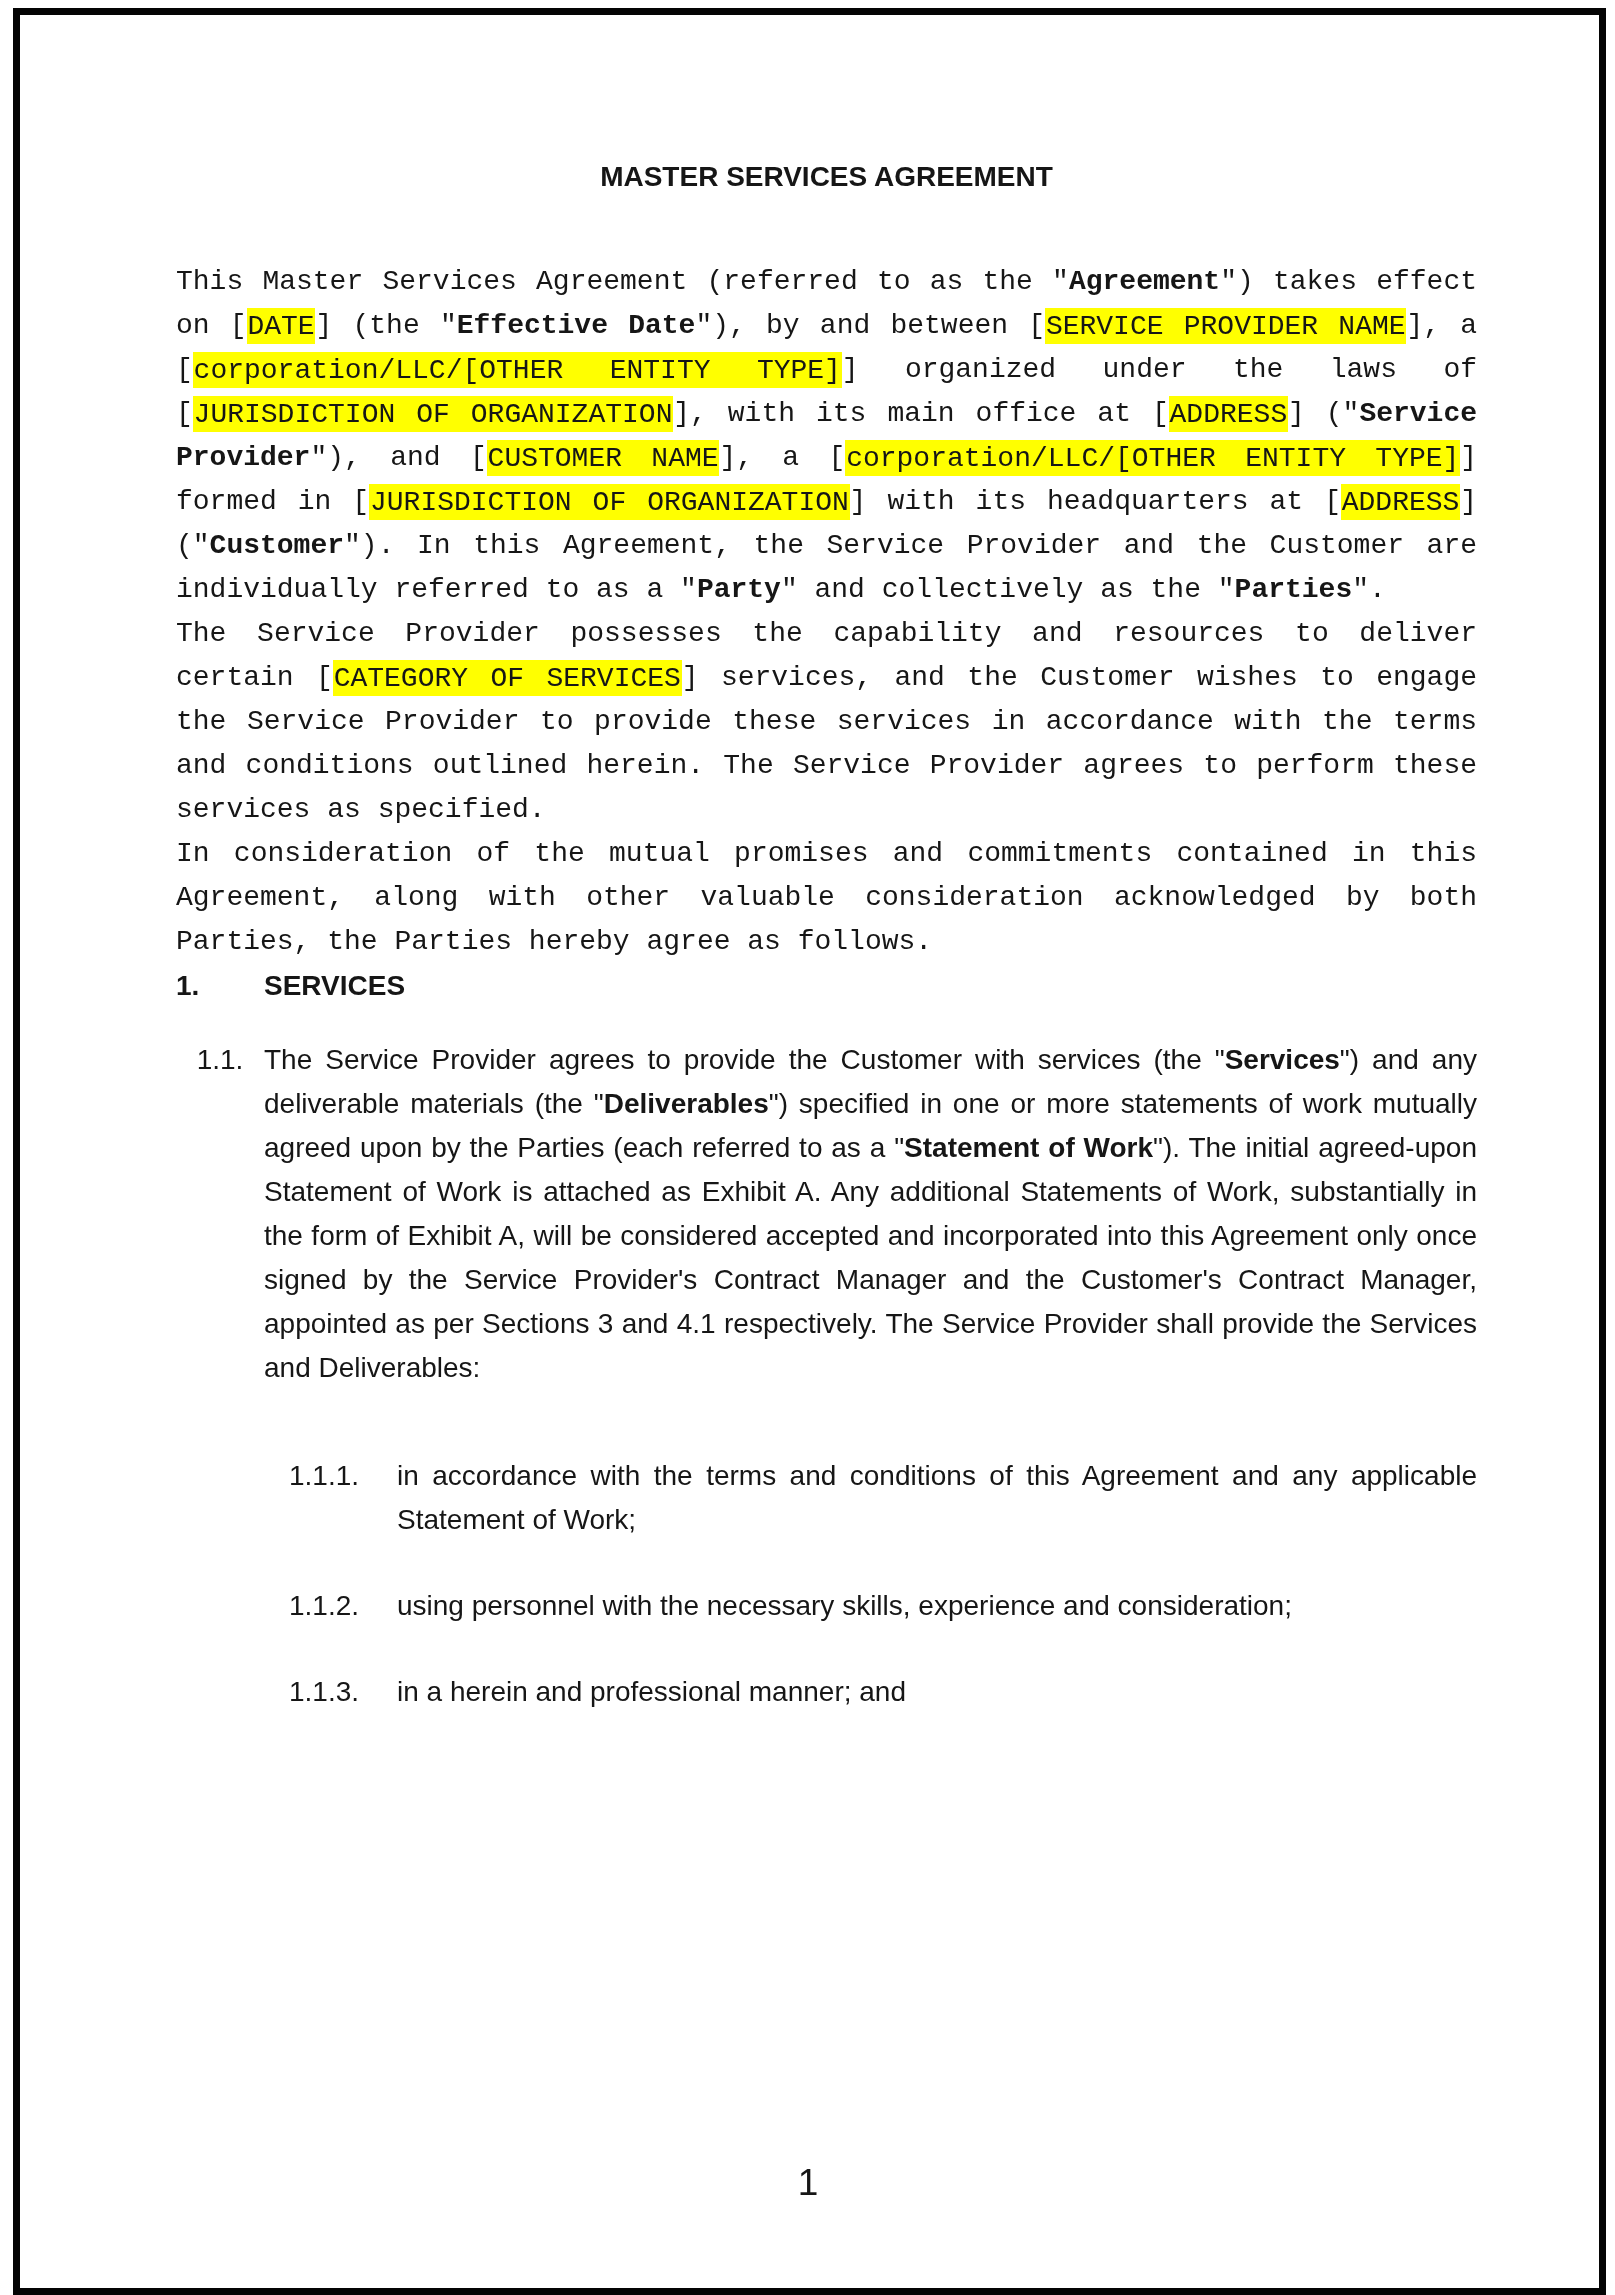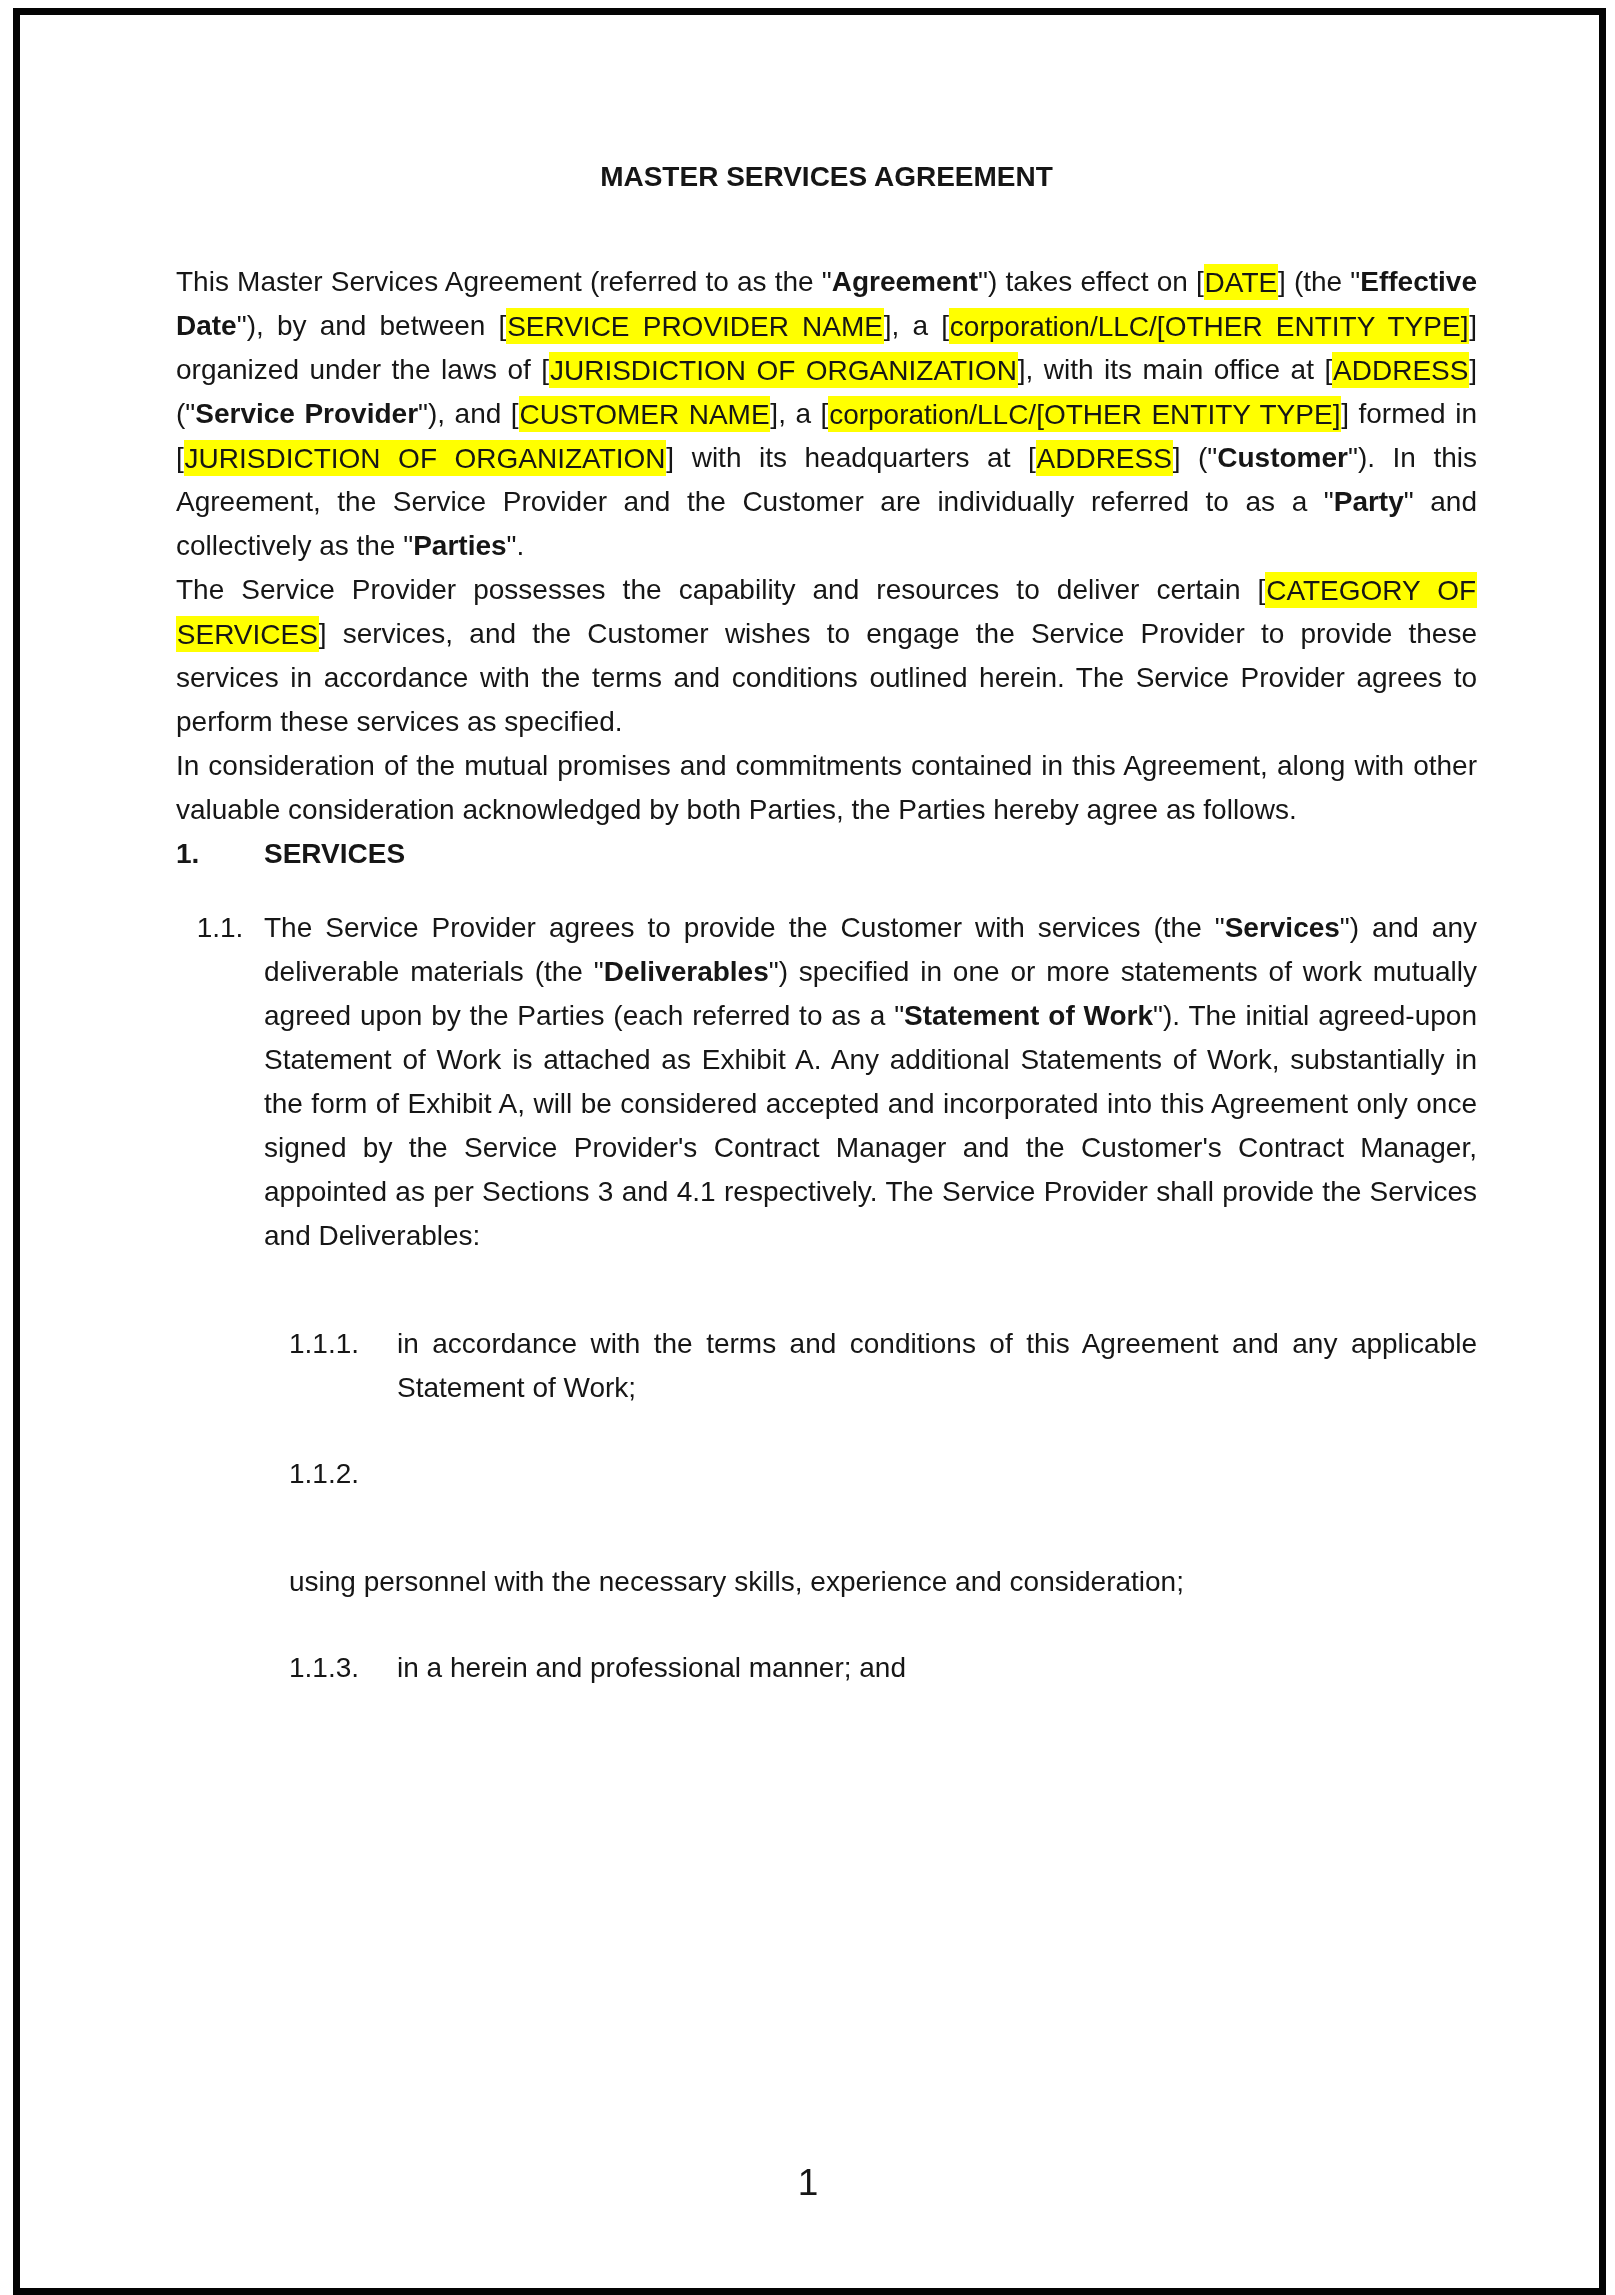--- a/index.html
+++ b/index.html
@@ -35,20 +35,21 @@
   .doc-title {
     margin-top: 155px;
     margin-bottom: 61px;
     text-align: center;
     font-weight: 700;
     letter-spacing: 0px;
   }
   p.para {
     margin: 0;
     text-align: justify;
+    font-family: Liberation Mono, monospace;
   }
   .para-intro        { margin-bottom: 87px; }
   .para-recital      { margin-bottom: 118px; }
   .para-consideration{ margin-bottom: 126px; }
 
   .h-row {
     display: flex;
     font-weight: 700;
     margin-bottom: 30px;
   }
@@ -58,21 +59,21 @@
 
   .clause {
     display: flex;
     margin-bottom: 64px;
   }
   .subclause {
     display: flex;
     margin-left: 113px;
   }
   .sub-gap-a { margin-bottom: 42px; }
-  .sub-gap-b { margin-bottom: 42px; flex-direction: column; }
+  .sub-gap-b { margin-bottom: 42px; }
   .sub-gap-c { margin-bottom: 45px; }
 
   .c-body {
     flex: 1;
     text-align: justify;
   }
   .b { font-weight: 700; }
   .hl {
     background: var(--hl, #ffff00);
     padding: 2.5px 0.8px;

